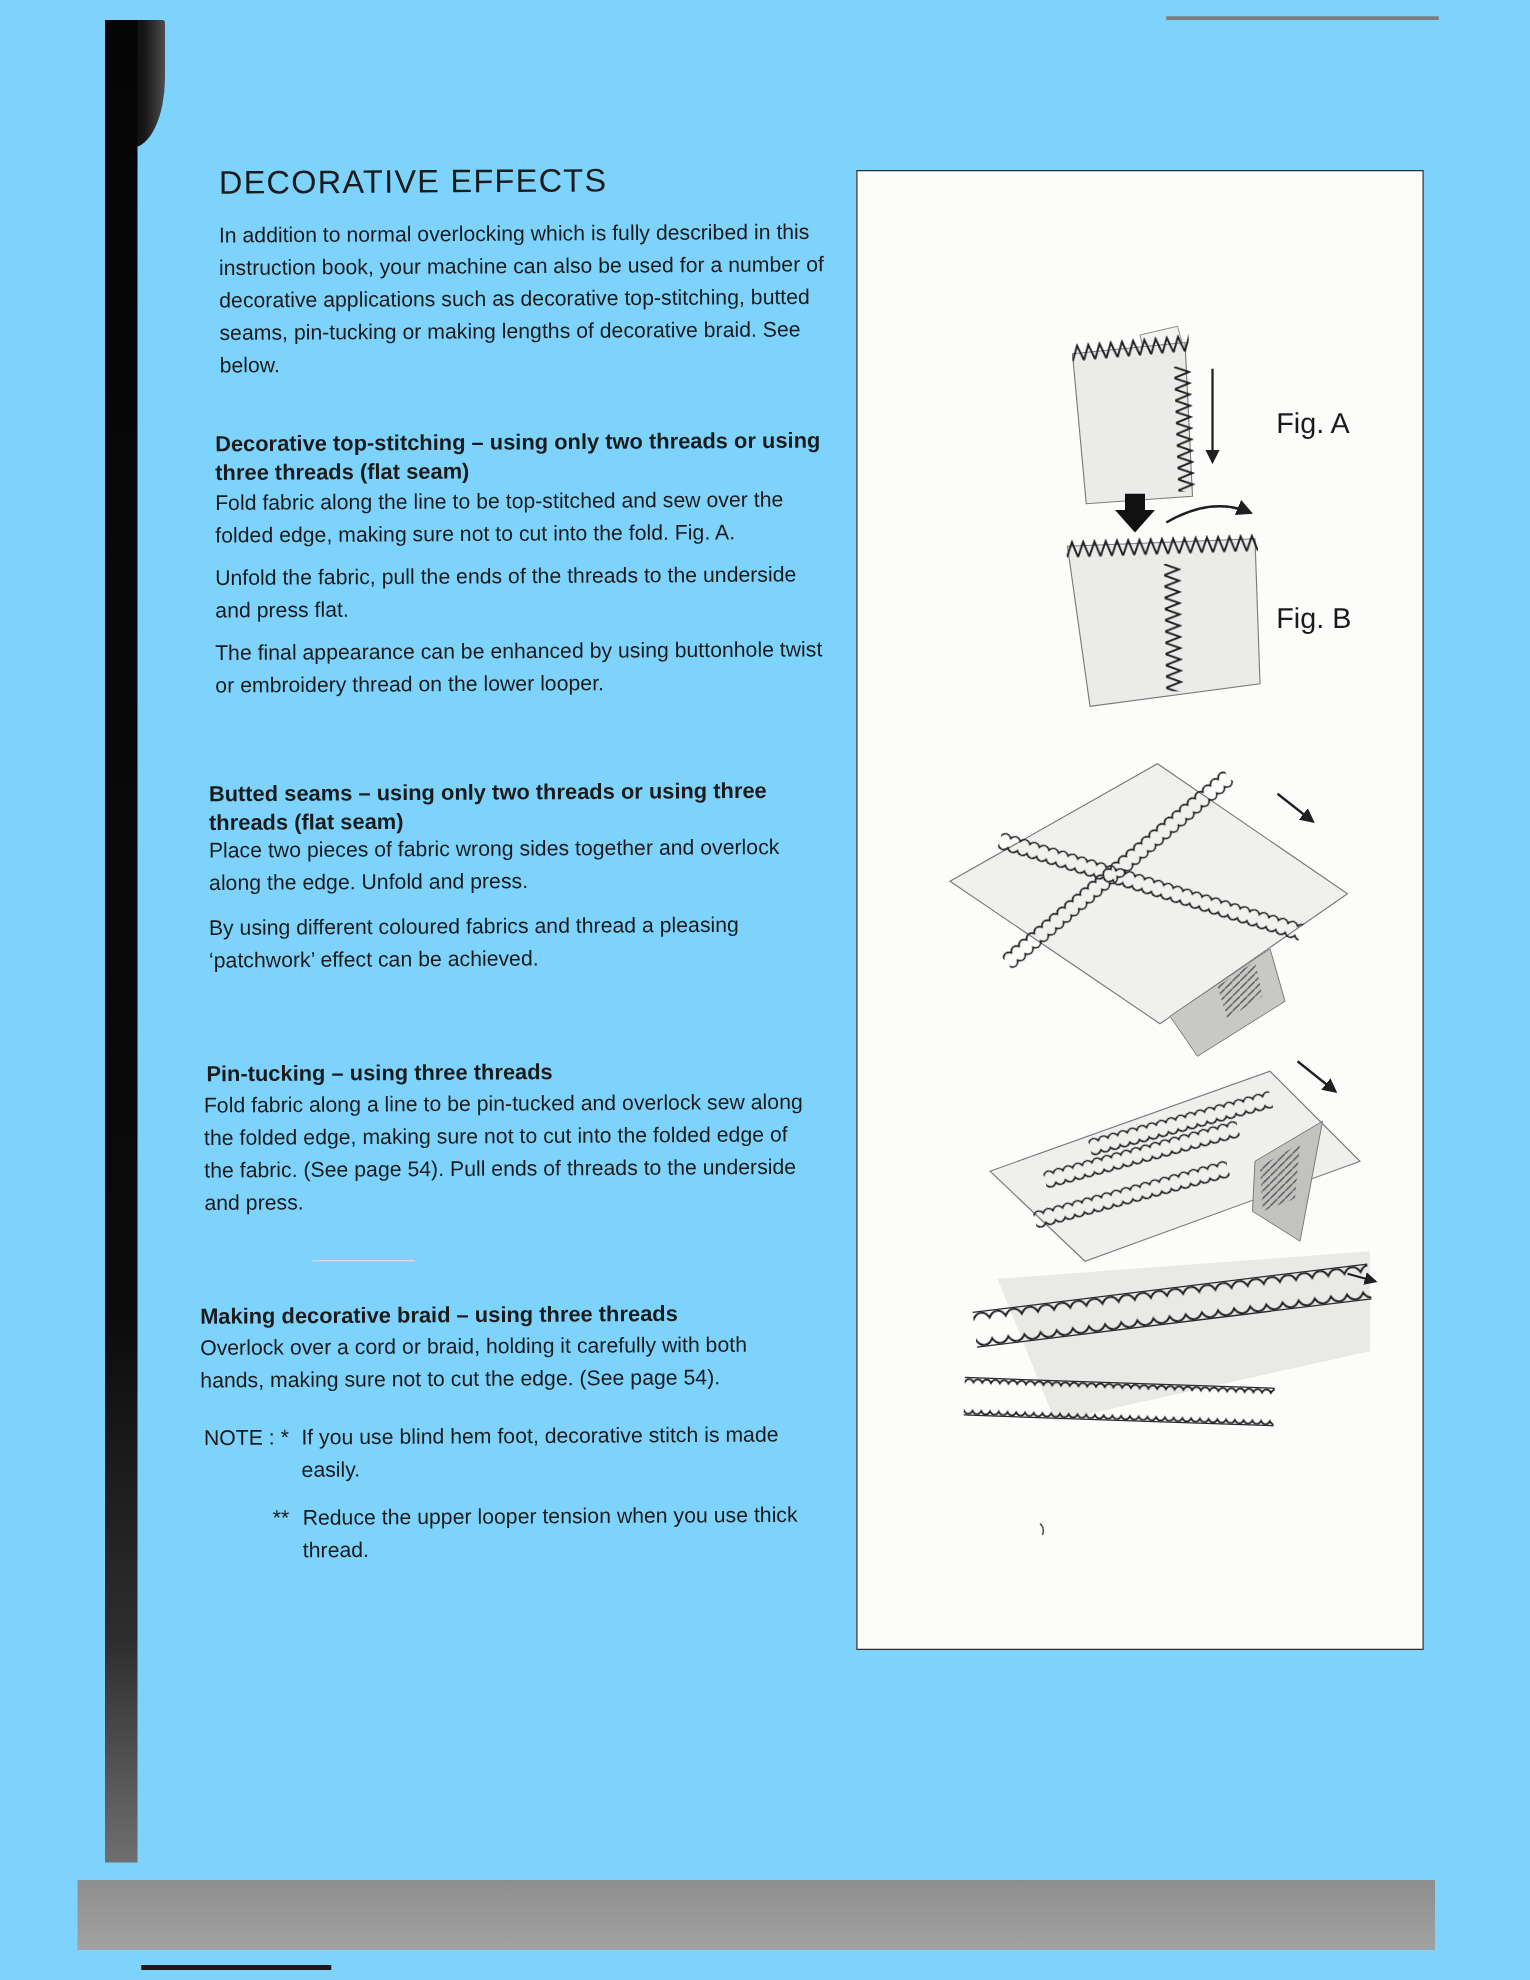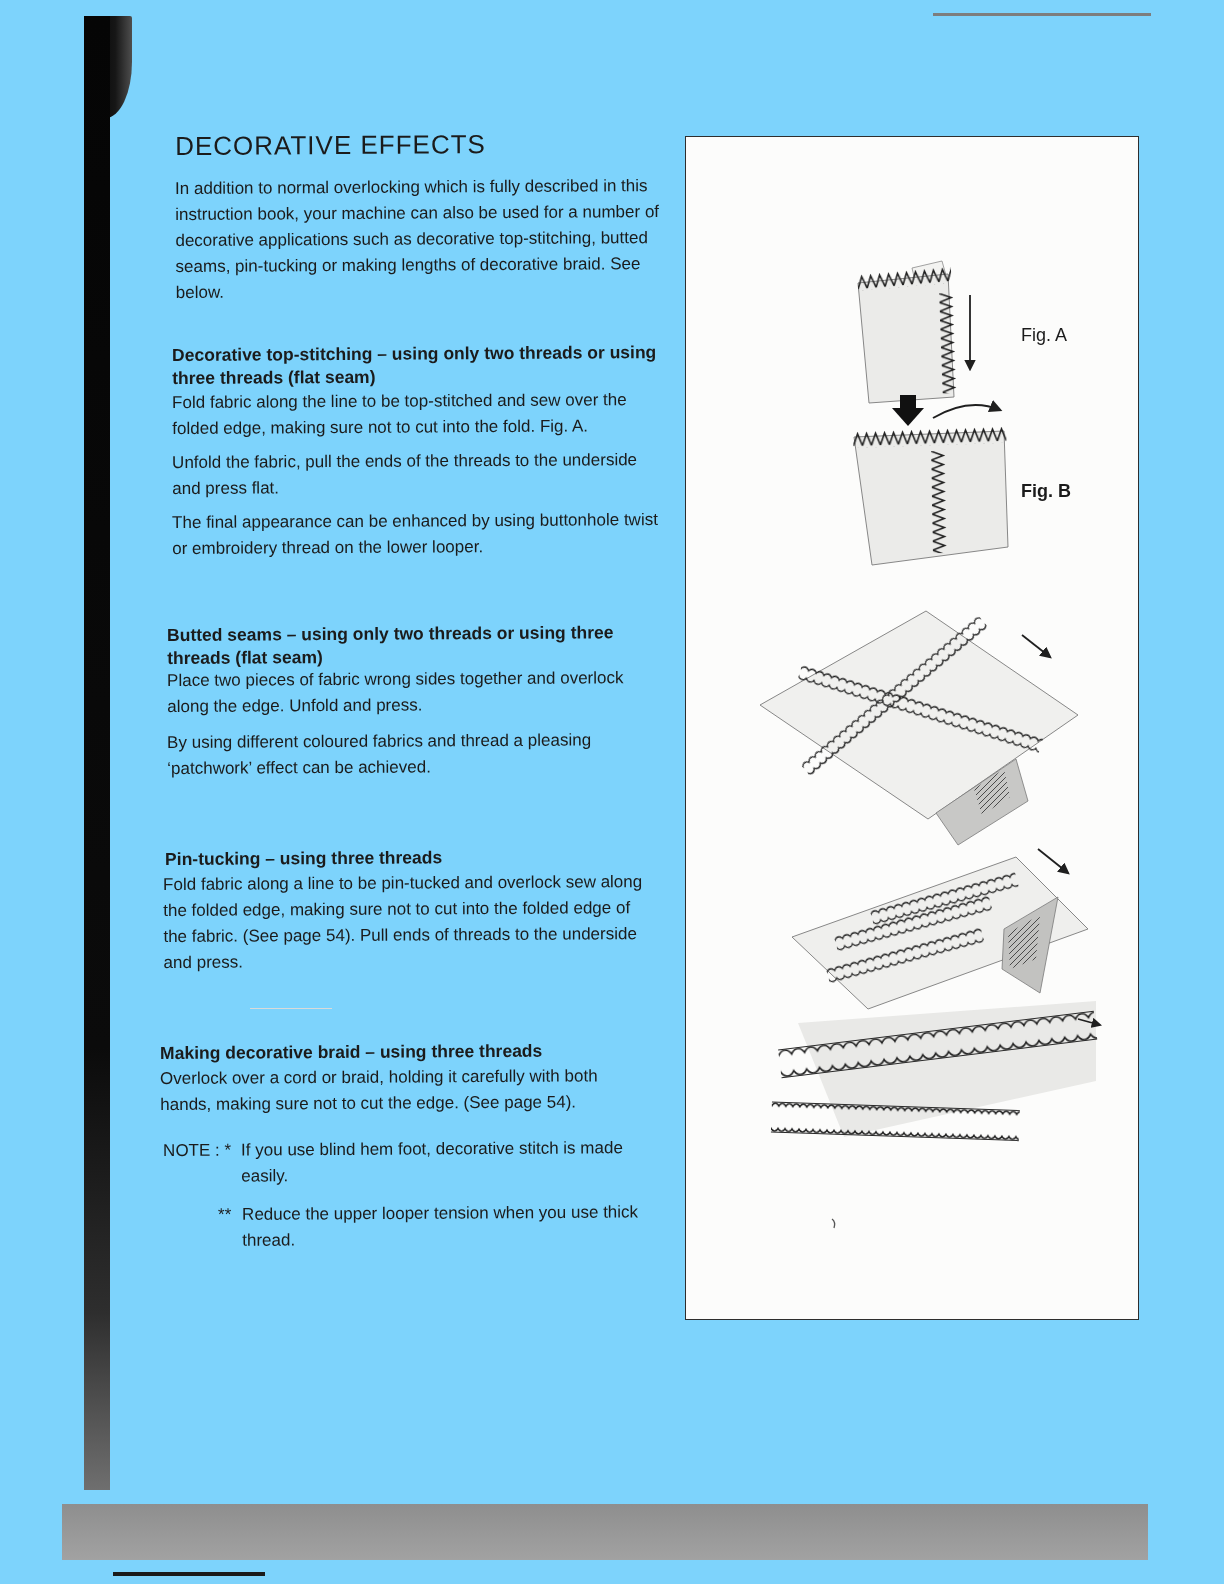--- a/index.html
+++ b/index.html
@@ -37,21 +37,21 @@
   .note-row { display:flex; font-size:17px; line-height:26px; }
   .note-marker { flex:0 0 78px; }
   .note-marker.narrow { flex:0 0 24px; }
   .note-text { flex:1 1 auto; }
 
   
   .figure-box {
     left:685px; top:136px; width:452px; height:1182px;
     border:1.6px solid #2e2e2e; background:#fcfcfb;
   }
-  .fig-label { position:absolute; font-size:18px; color:#1b1b1b; }
+  .fig-label { position:absolute; font-size:23px; color:#1b1b1b; }
 </style>
 </head>
 <body>
 
 <div class="page">
 
   <div class="abs binding-blob"></div>
   <div class="abs binding-bar"></div>
   <div class="abs top-rule"></div>
   <div class="abs bottom-bar"></div>
@@ -178,16 +178,16 @@
           <line x1="0" y1="1" x2="248" y2="1" stroke="#2a2a2a" stroke-width="1"></line>
           <line x1="0" y1="31" x2="248" y2="31" stroke="#2a2a2a" stroke-width="1"></line>
         </g>
         <line x1="392" y1="882" x2="414" y2="888" stroke="#1f1f1f" stroke-width="1.6" marker-end="url(#arr)"></line>
       </g>
 
       <path d="M146,1082 q4,3 2,9" fill="none" stroke="#555" stroke-width="1.3"></path>
     </svg>
 
     <div class="fig-label" style="left:335px; top:188px;">Fig. A</div>
-    <div class="fig-label" style="left:335px; top:344px;font-weight:bold;">Fig. B</div>
+    <div class="fig-label" style="left:335px; top:344px;">Fig. B</div>
   </div>
 
 </div>
 
 </body></html>

